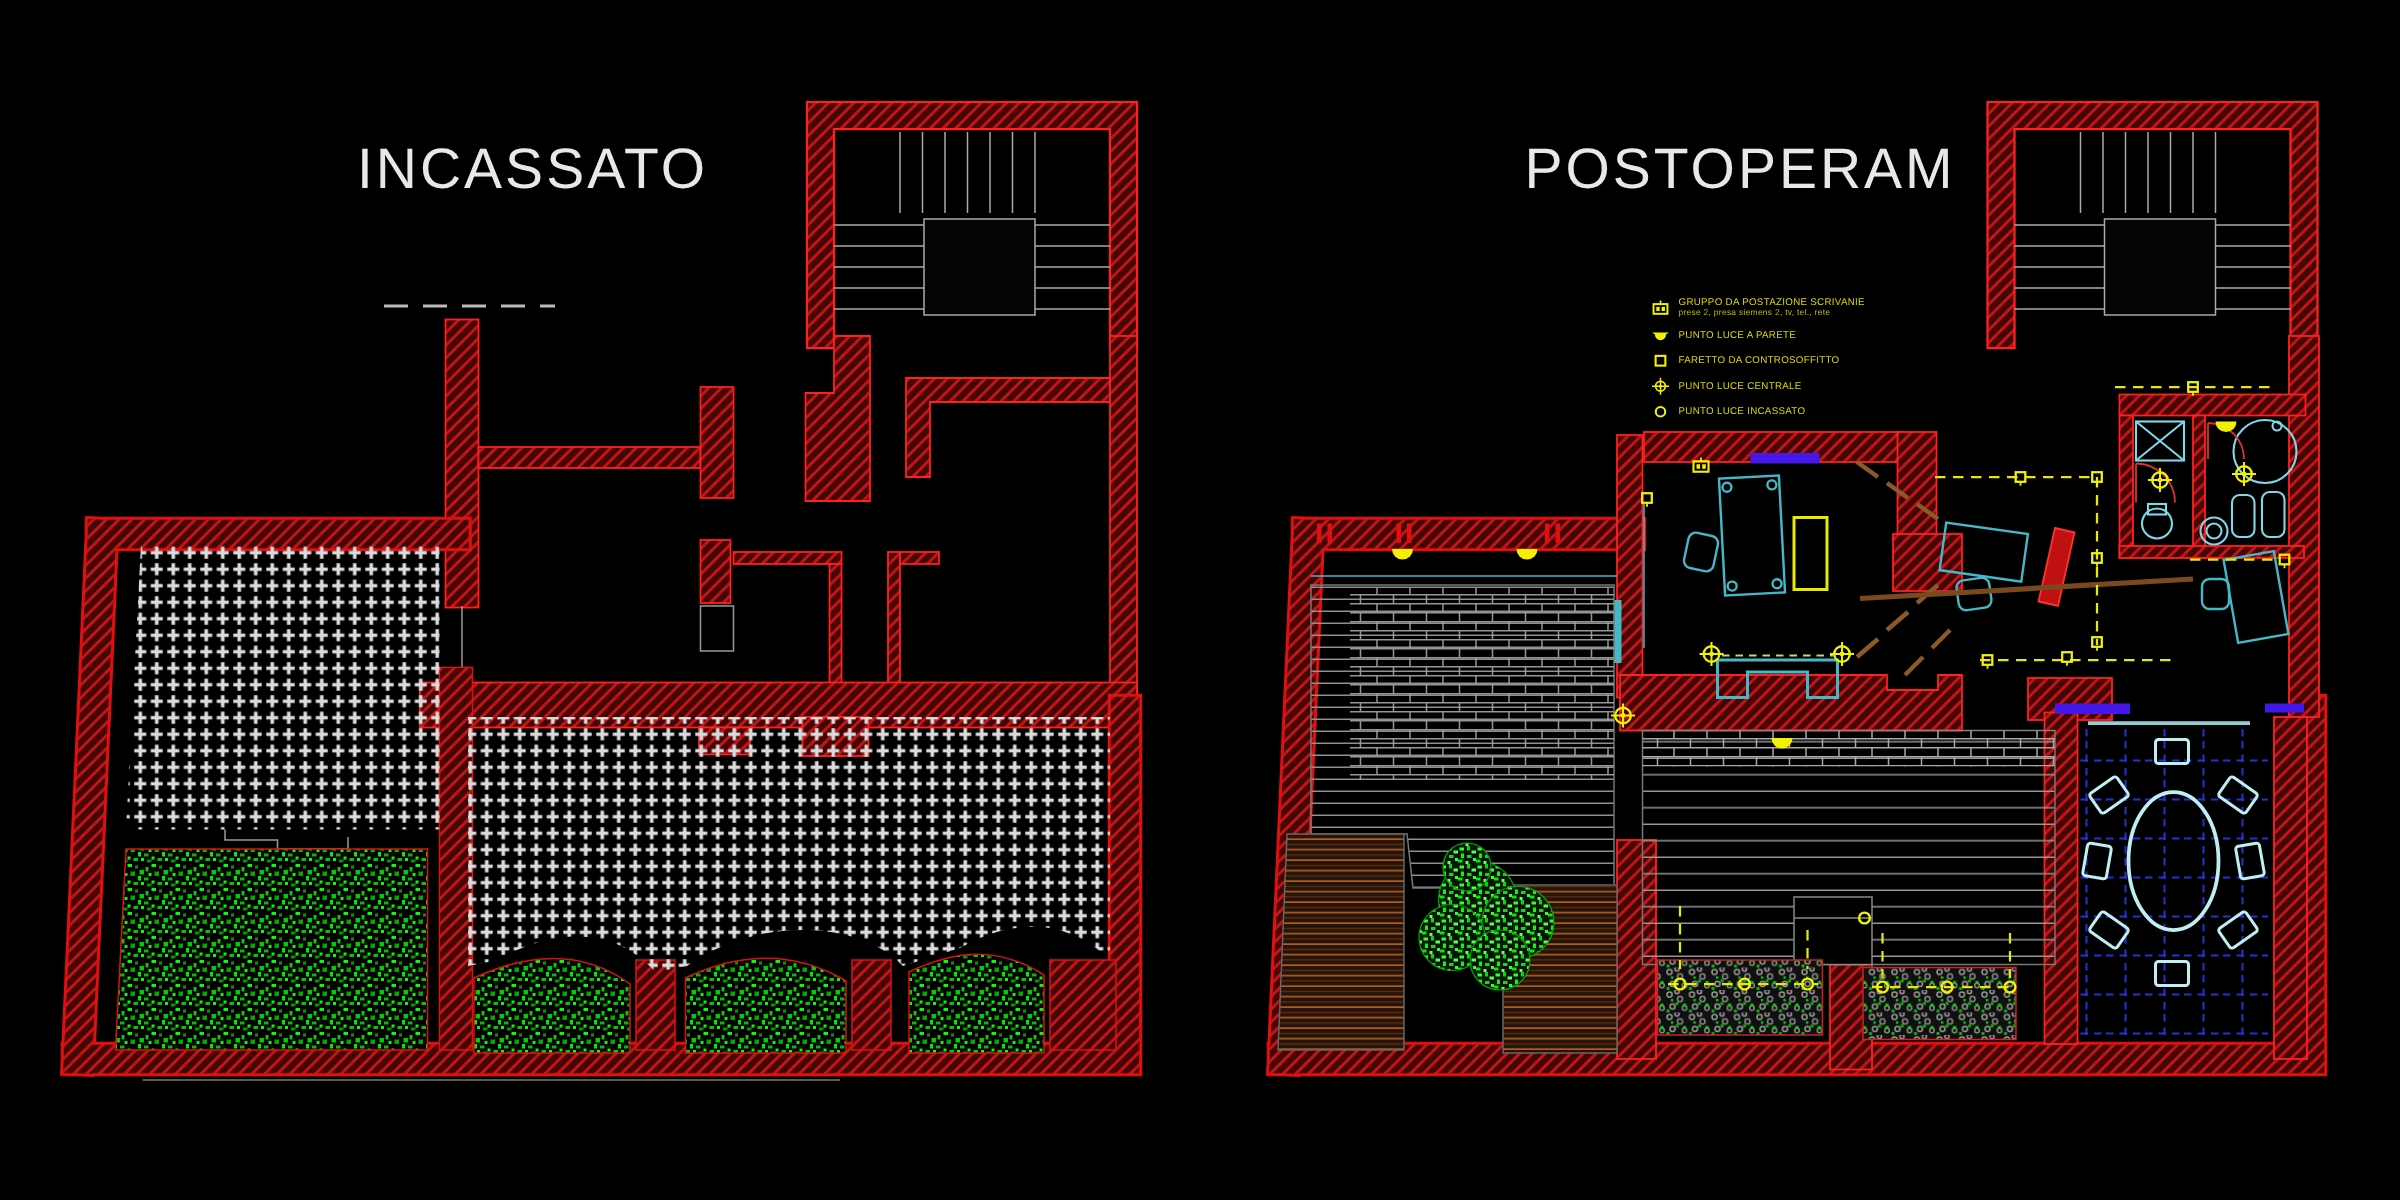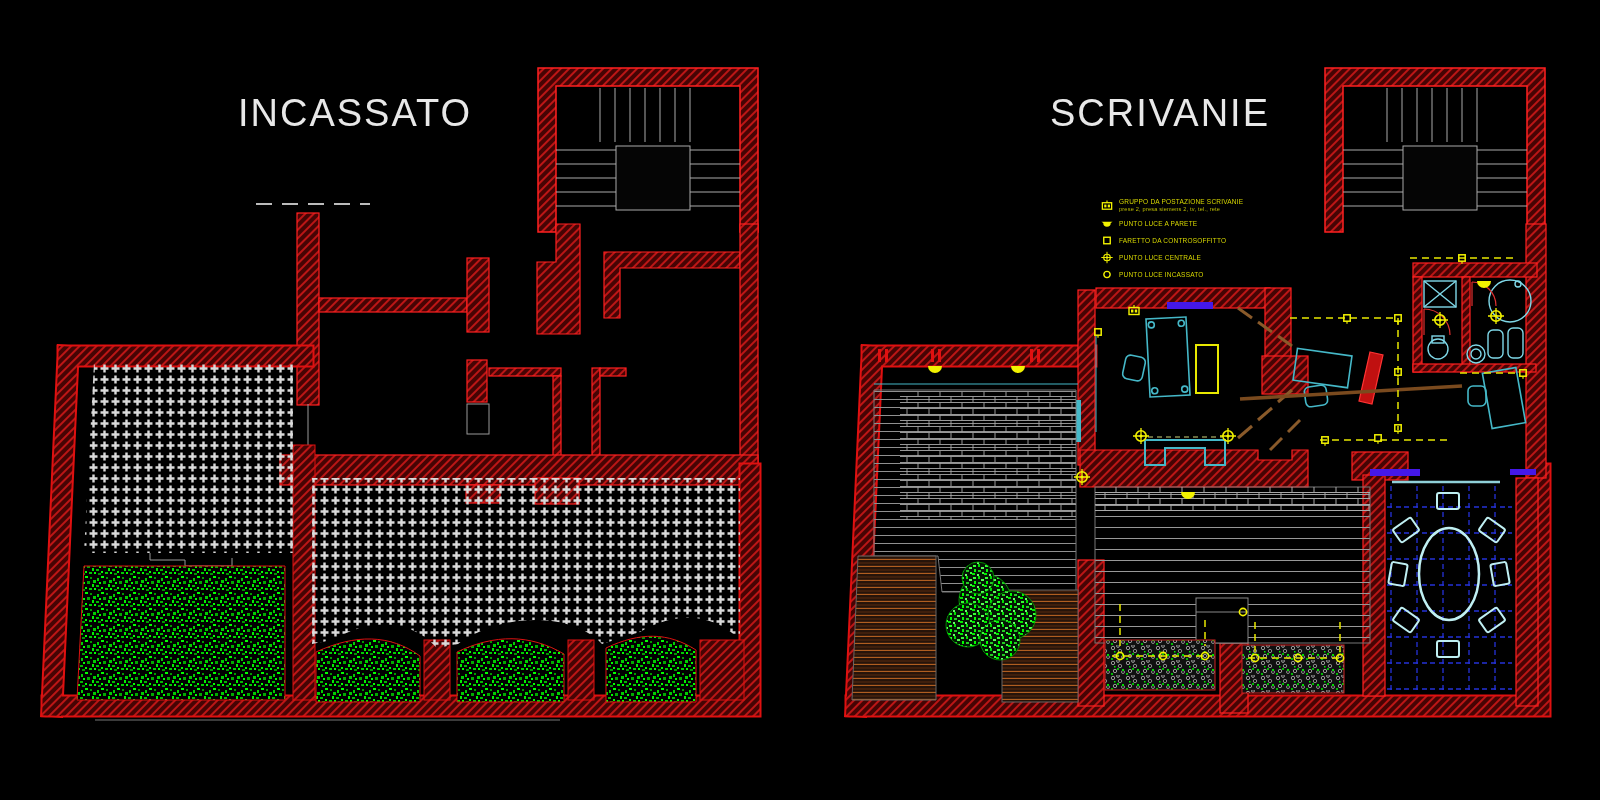--- a/index.html
+++ b/index.html
@@ -377,21 +377,21 @@
     <use href="#symSconce" transform="translate(1018,366)"></use>
     <use href="#symSconce" transform="translate(1188,492)"></use>
     <use href="#symSconce" transform="translate(1484,281)"></use>
     <use href="#symDeskGrp" transform="translate(1134,311)"></use>
   </g>
 </g>
 </svg>
 
 
 <div class="title" id="title-left">INCASSATO</div>
-<div class="title" id="title-right">SCRIVANIE</div>
+<div class="title" id="title-right">POSTOPERAM</div>
 
 
 <div class="legend">
   <div class="row">
     <svg class="ic" viewBox="-7 -7.5 14 14">
       <rect x="-5" y="-3.5" width="10" height="7" fill="none" stroke="#f2f200" stroke-width="1.4"></rect>
       <rect x="-3" y="-1.5" width="2.4" height="3" fill="#f2f200"></rect>
           <rect x="0.8" y="-1.5" width="2.4" height="3" fill="#f2f200"></rect>
       <line x1="0" y1="-3.5" x2="0" y2="-6" stroke="#f2f200" stroke-width="1.2"></line>
     </svg>

